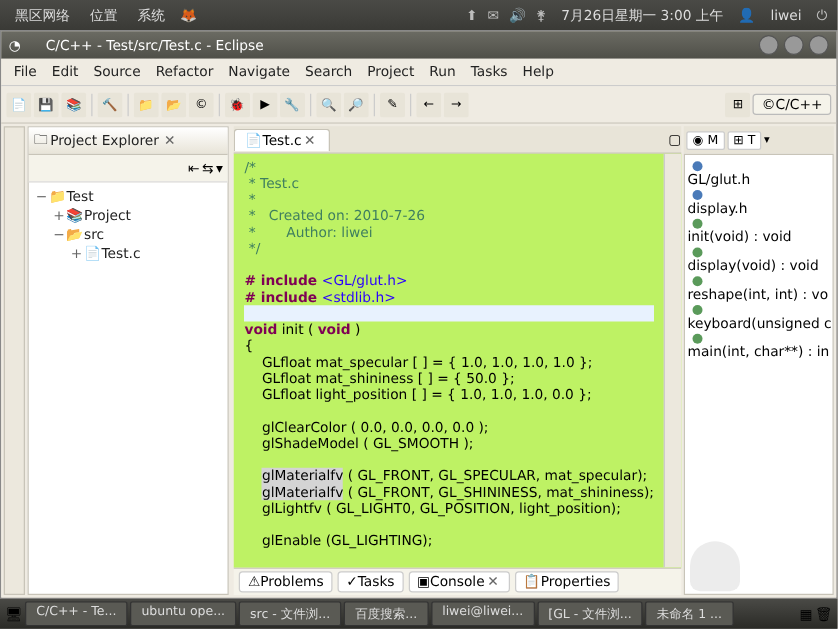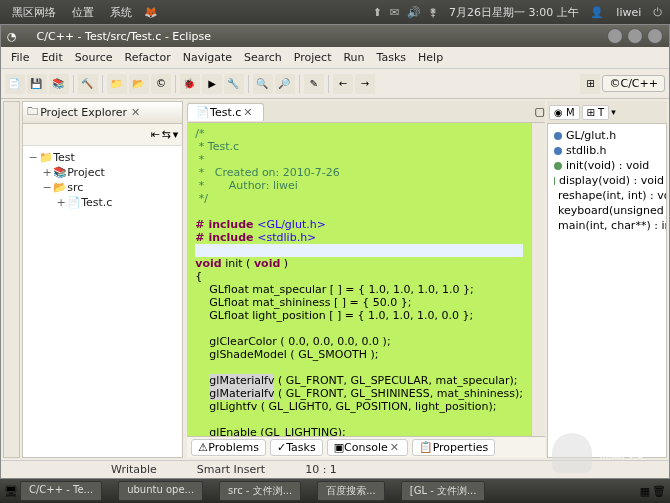--- a/index.html
+++ b/index.html
@@ -40,21 +40,21 @@
 .preproc { color: #7f0055; font-weight: bold; }
 .current-line { background: #e8f2fe; display: block; width: 100%; }
 .hilite { background: #d4d4d4; }
 .scroll-v { width: 14px; background: #ece8dd; border-left: 1px solid #ccc; }
 .bottom-tabs { height: 22px; display: flex; align-items: center; background: #f5f3ea; border-top: 1px solid #c8c4b8; padding: 0 4px; gap: 4px; }
 .bottom-tab { display: flex; align-items: center; padding: 1px 6px; border: 1px solid #ccc; background: #fff; border-radius: 3px; }
 .outline-col { width: 120px; display: flex; flex-direction: column; margin: 2px 2px 2px 0; }
 .outline-tabs { height: 22px; display: flex; align-items: center; background: #e8e4d8; gap: 2px; padding: 0 2px; }
 .outline-tab { padding: 1px 4px; background: #fff; border: 1px solid #ccc; border-radius: 2px; font-size: 10px; }
 .outline-body { flex: 1; background: #fff; border: 1px solid #c8c4b8; overflow: hidden; padding: 4px 2px; }
-.outline-item { display: flex; align-items: center; padding: 1px 0; white-space: nowrap; }
+.outline-item { display: flex; padding: 1px 0; white-space: nowrap; flex-direction: column; }
 .outline-item .dot { width: 8px; height: 8px; border-radius: 4px; margin: 0 4px; }
 .dot-blue { background: #4a7ab8; }
 .dot-green { background: #5a9a5a; }
 .statusbar { height: 18px; background: #efebe2; display: flex; align-items: center; padding: 0 10px; border-top: 1px solid #ccc; color: #333; }
 .statusbar .sb-item { padding: 0 20px; }
 .small-col { width: 18px; background: #ece8dd; border: 1px solid #c8c4b8; margin: 2px 0 2px 2px; }
 .taskbar { position: absolute; bottom: 0; left: 0; right: 0; height: 24px; background: linear-gradient(#4a4a46, #2a2a26); display: flex; align-items: center; padding: 0 4px; gap: 2px; }
 .task-btn { background: #5a5a54; color: #ddd; padding: 2px 8px; border-radius: 2px; border: 1px solid #333; font-size: 10px; white-space: nowrap; overflow: hidden; max-width: 90px; }
 .watermark { position: absolute; right: 26px; bottom: 30px; color: #fff; font-size: 26px; font-weight: bold; opacity: 0.7; pointer-events: none; display: flex; align-items: center; }
 .watermark .mushroom { width: 40px; height: 40px; background: #ddd; border-radius: 20px 20px 8px 8px; margin-right: 8px; opacity: 0.8; }
@@ -238,21 +238,21 @@
         <div class="tb-btn" style="font-size:9px">▾</div>
       </div>
       <div class="outline-body">
         <div id="outline-items">
             <div class="outline-item">
               <span class="dot dot-blue"></span>
               <span>GL/glut.h</span>
             </div>
             <div class="outline-item">
               <span class="dot dot-blue"></span>
-              <span>stdlib.h</span>
+              <span>display.h</span>
             </div>
             <div class="outline-item">
               <span class="dot dot-green"></span>
               <span>init(void) : void</span>
             </div>
             <div class="outline-item">
               <span class="dot dot-green"></span>
               <span>display(void) : void</span>
             </div>
             <div class="outline-item">
@@ -265,36 +265,32 @@
             </div>
             <div class="outline-item">
               <span class="dot dot-green"></span>
               <span>main(int, char**) : in</span>
             </div>
           </div>
       </div>
     </div>
   </div>
 
-  <div class="statusbar">
-    <span style="width:80px"></span>
-    <span class="sb-item">Writable</span>
-    <span class="sb-item">Smart Insert</span>
-    <span class="sb-item">10 : 1</span>
-  </div>
 </div>
 
 <div class="taskbar">
   <span class="tray-icon">🖥</span>
-  <div id="task-buttons" style="display:flex;gap:16px;flex:1;overflow:hidden">
+  <div id="task-buttons" style="display:flex;gap:2px;flex:1;overflow:hidden">
       <div class="task-btn">C/C++ - Te...</div>
       <div class="task-btn">ubuntu ope...</div>
       <div class="task-btn">src - 文件浏...</div>
       <div class="task-btn">百度搜索...</div>
+      <div class="task-btn">liwei@liwei...</div>
       <div class="task-btn">[GL - 文件浏...</div>
+      <div class="task-btn">未命名 1 ...</div>
     </div>
   <span class="tray-icon">▦</span>
   <span class="tray-icon">🗑</span>
 </div>
 
 <div class="watermark">
   <div class="mushroom"></div>
   <span>黑区网络</span>
 </div>
 

